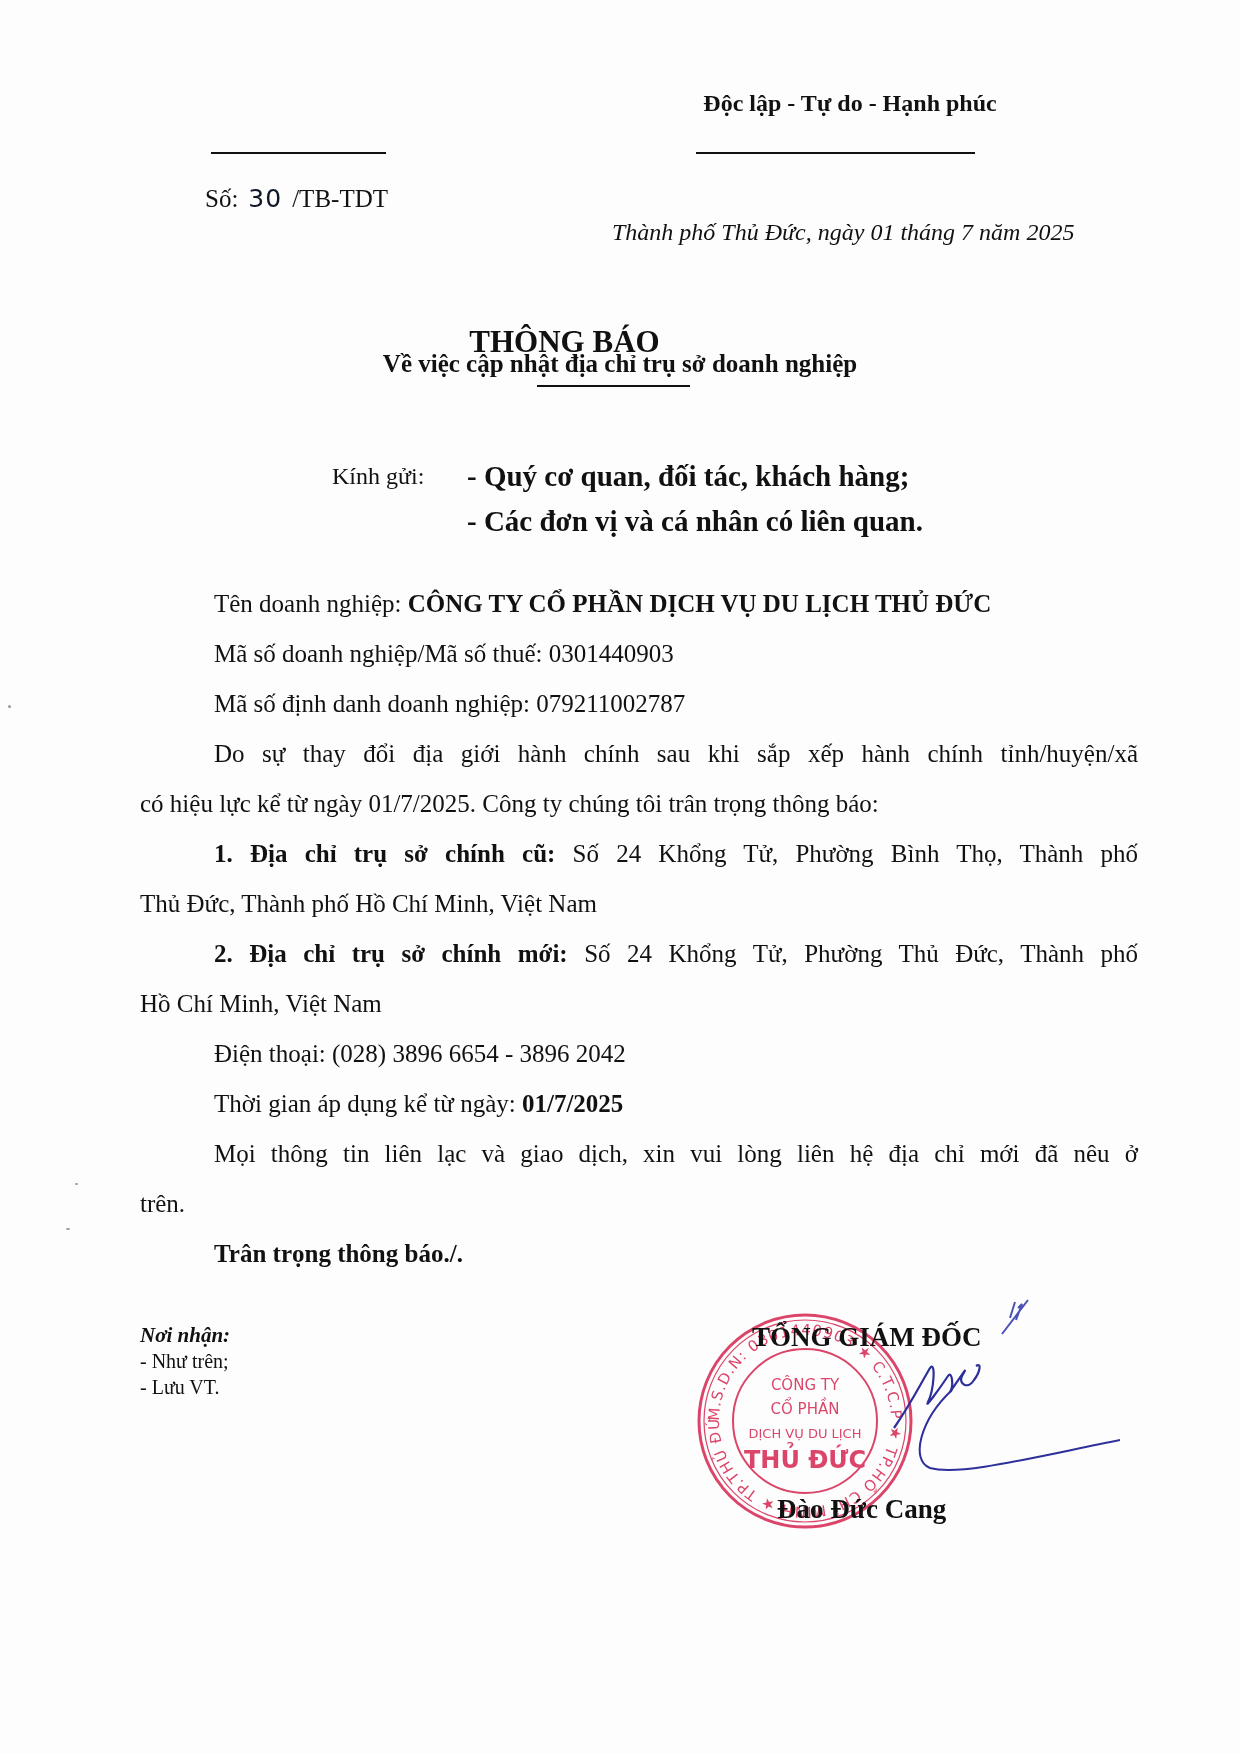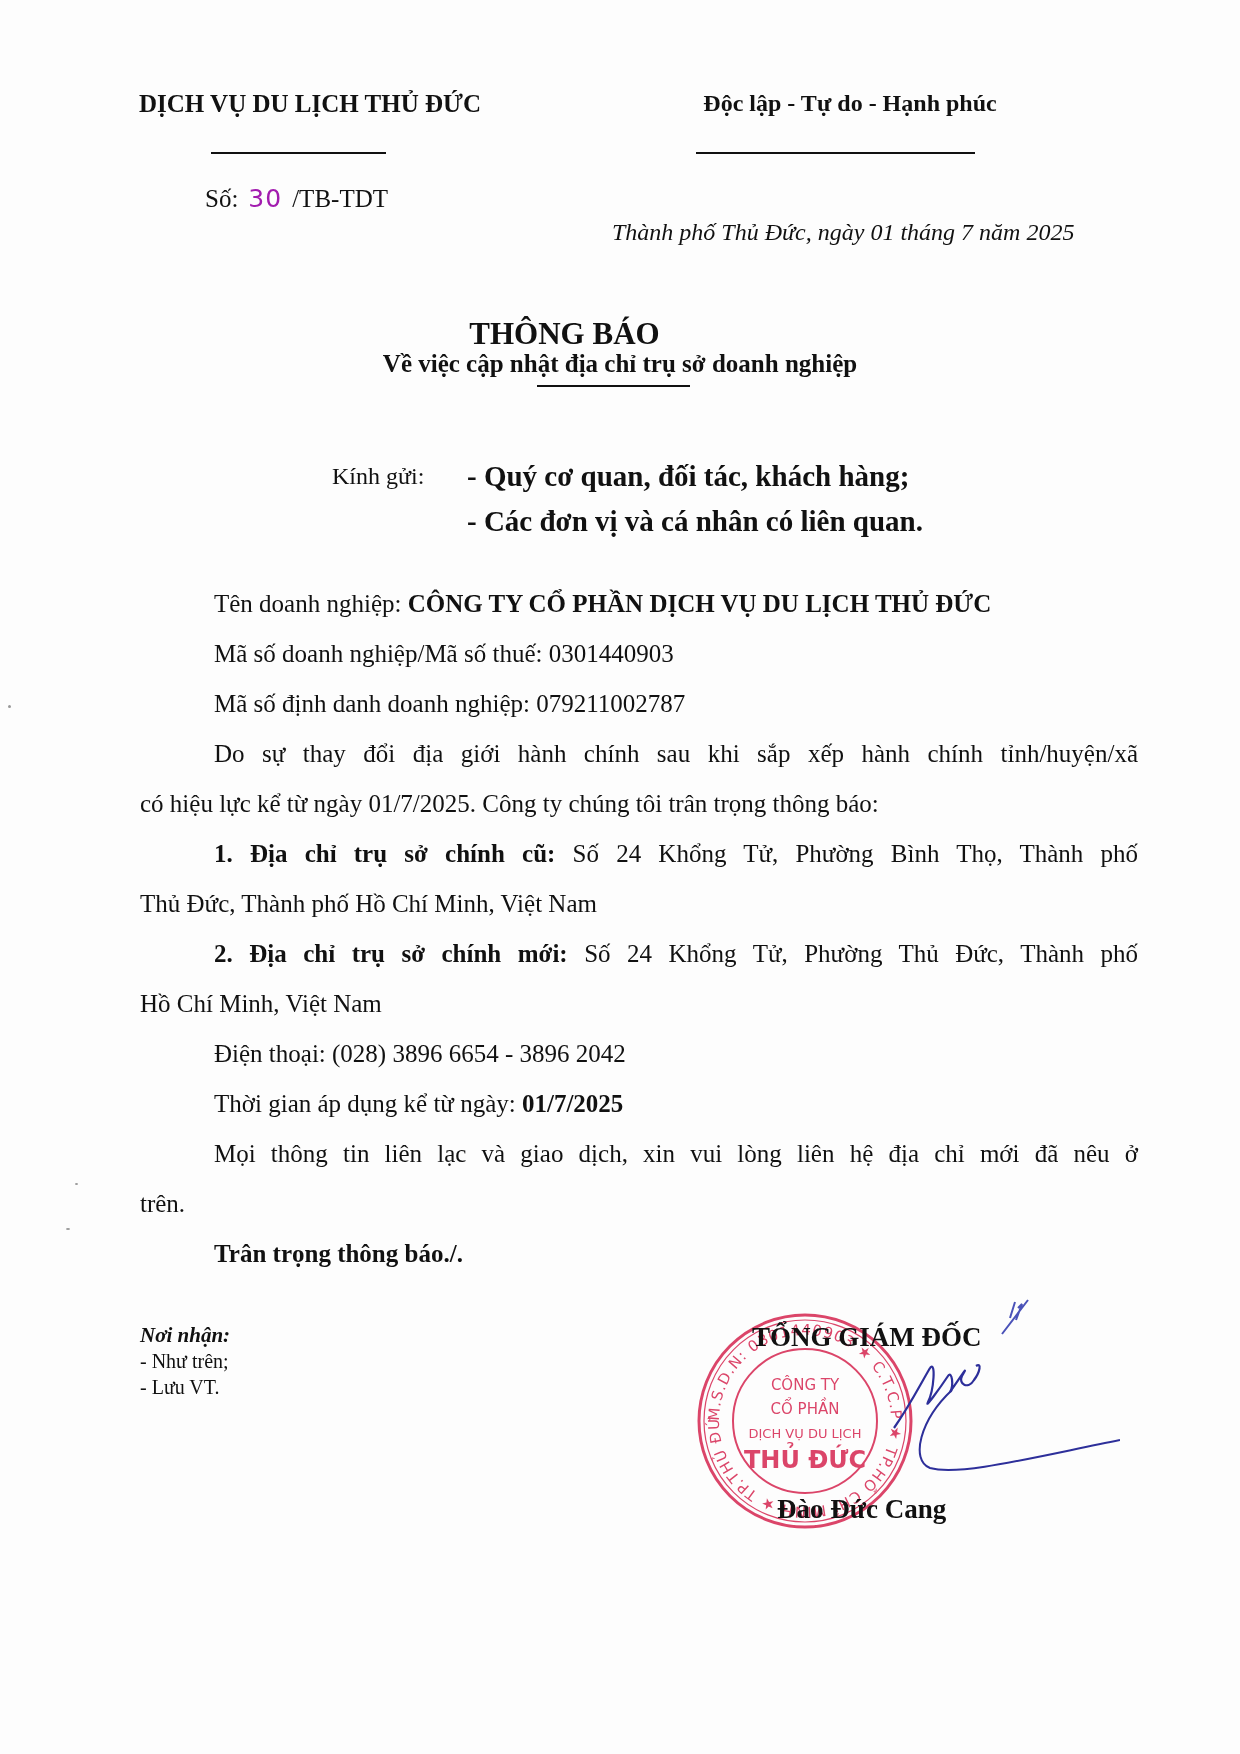--- a/index.html
+++ b/index.html
@@ -14,32 +14,32 @@
     .abs { position: absolute; }
     .center { text-align: center; }
     .bold { font-weight: bold; }
 
     
     #hdr-left { left: 110px; top: 88px; width: 400px; }
     #hdr-left .l1, #hdr-left .l2 { font-size: 25px; font-weight: bold; line-height: 31px; white-space: nowrap; }
     #hdr-left .uline { position: absolute; left: 101px; top: 64px; width: 175px; height: 2px; background: #111; }
 
     #so-line { left: 205px; top: 184px; font-size: 25px; white-space: nowrap; }
-    #so-line .num { font-family: "DejaVu Sans", sans-serif; color: #a21caf; font-size: 25px; margin: 0 10px; letter-spacing: 1px; }
+    #so-line .num { font-family: "DejaVu Sans", sans-serif; color: #0f172a; font-size: 25px; margin: 0 10px; letter-spacing: 1px; }
 
     
     #hdr-right { left: 560px; top: 88px; width: 580px; }
     #hdr-right .l1 { font-size: 25px; font-weight: bold; line-height: 31px; white-space: nowrap; }
     #hdr-right .l2 { font-size: 24px; font-weight: bold; line-height: 31px; }
     #hdr-right .uline { position: absolute; left: 136px; top: 64px; width: 279px; height: 2px; background: #111; }
 
     #date-line { left: 612px; top: 185px; font-size: 24px; font-style: italic; white-space: nowrap; margin-top: 34px; }
 
     
-    #title { left: 0; width: 1129px; top: 316px; font-size: 31px; font-weight: bold; }
+    #title { left: 0; width: 1129px; top: 324px; font-size: 31px; font-weight: bold; }
     #subtitle { left: 0; width: 1240px; top: 350px; font-size: 25px; font-weight: bold; }
     #subtitle-uline { left: 537px; top: 385px; width: 153px; height: 2px; background: #111; }
 
     
     #kinhgui-label { left: 332px; top: 463px; font-size: 24px; white-space: nowrap; }
     #kinhgui-1 { left: 467px; top: 460px; font-size: 29px; font-weight: bold; white-space: nowrap; }
     #kinhgui-2 { left: 467px; top: 505px; font-size: 29px; font-weight: bold; white-space: nowrap; }
 
     
     .body-line { font-size: 25px; white-space: nowrap; }
@@ -58,21 +58,20 @@
     #sig-name { left: 777px; top: 1494px; font-size: 27px; font-weight: bold; white-space: nowrap; z-index: 2; }
     #stamp { left: 694px; top: 1310px; width: 222px; height: 222px; z-index: 1; opacity: 0.9; }
     #signature { left: 890px; top: 1290px; width: 230px; height: 200px; z-index: 3; }
 
     .speck { position: absolute; background: #999; border-radius: 50%; }
   </style>
 </head>
 <body>
 
 <div id="hdr-left" class="abs center">
-  <div class="l2">DỊCH VỤ DU LỊCH THỦ ĐỨC</div>
   <div class="uline"></div>
 </div>
 <div id="so-line" class="abs">
   <span>Số:</span><span class="num">30</span><span>/TB-TDT</span>
 </div>
 
 <div id="hdr-right" class="abs center">
   <div class="l2">Độc lập - Tự do - Hạnh phúc</div>
   <div class="uline"></div>
 </div>

